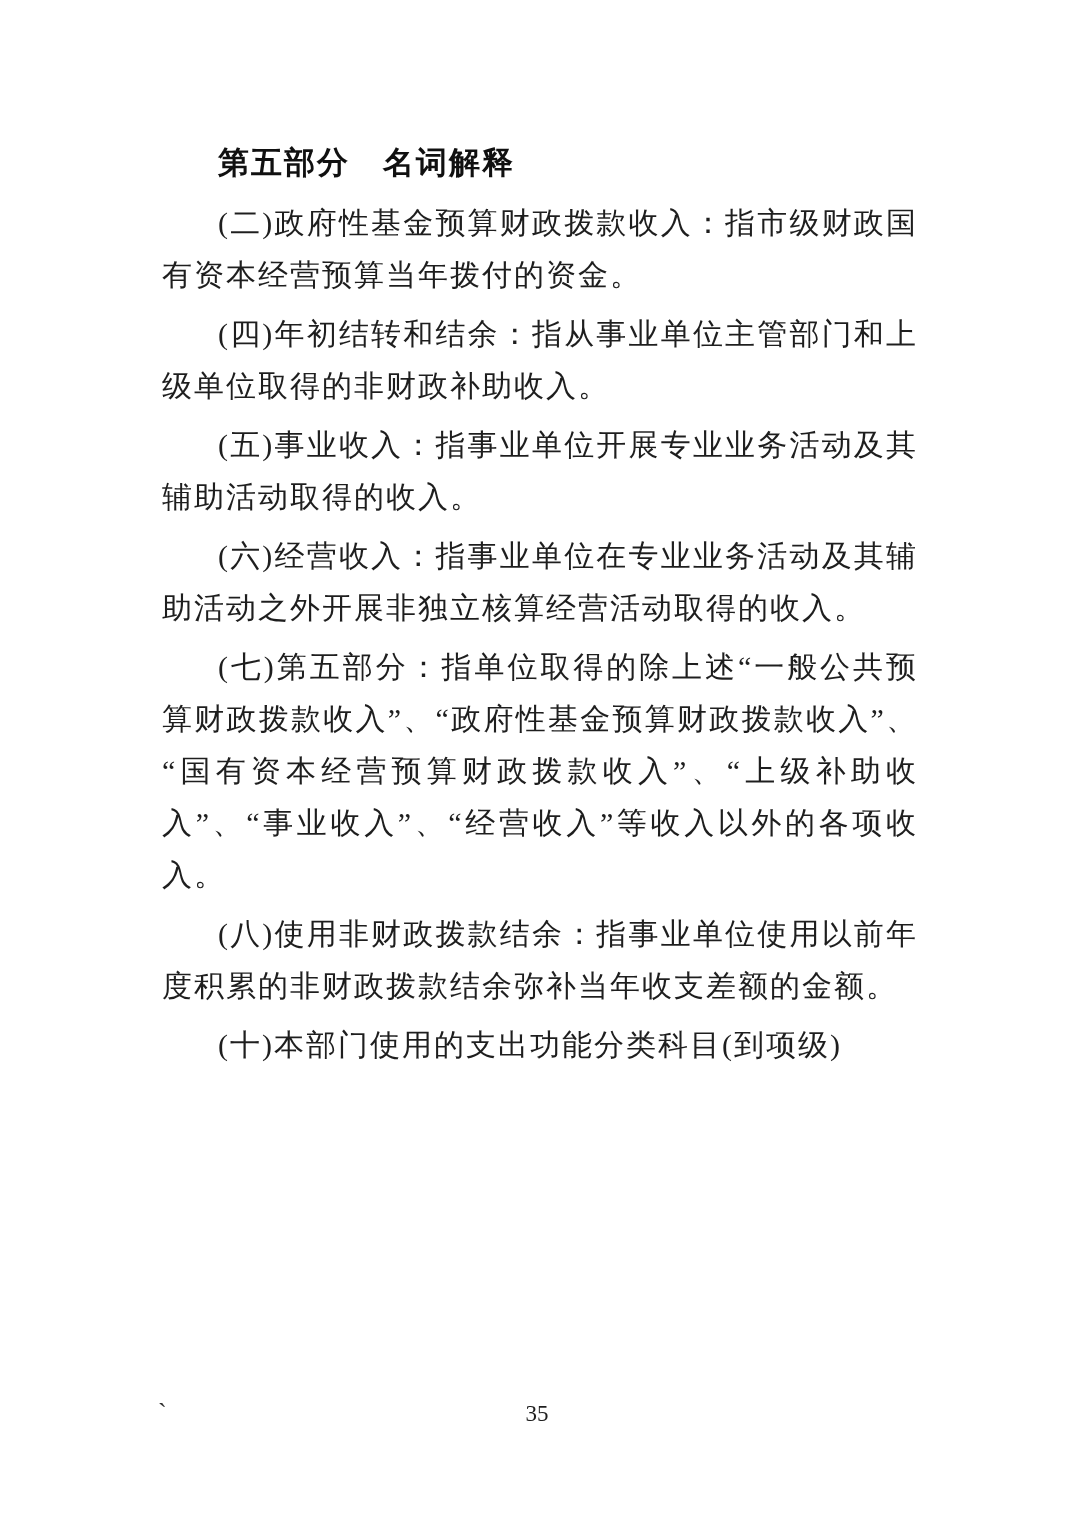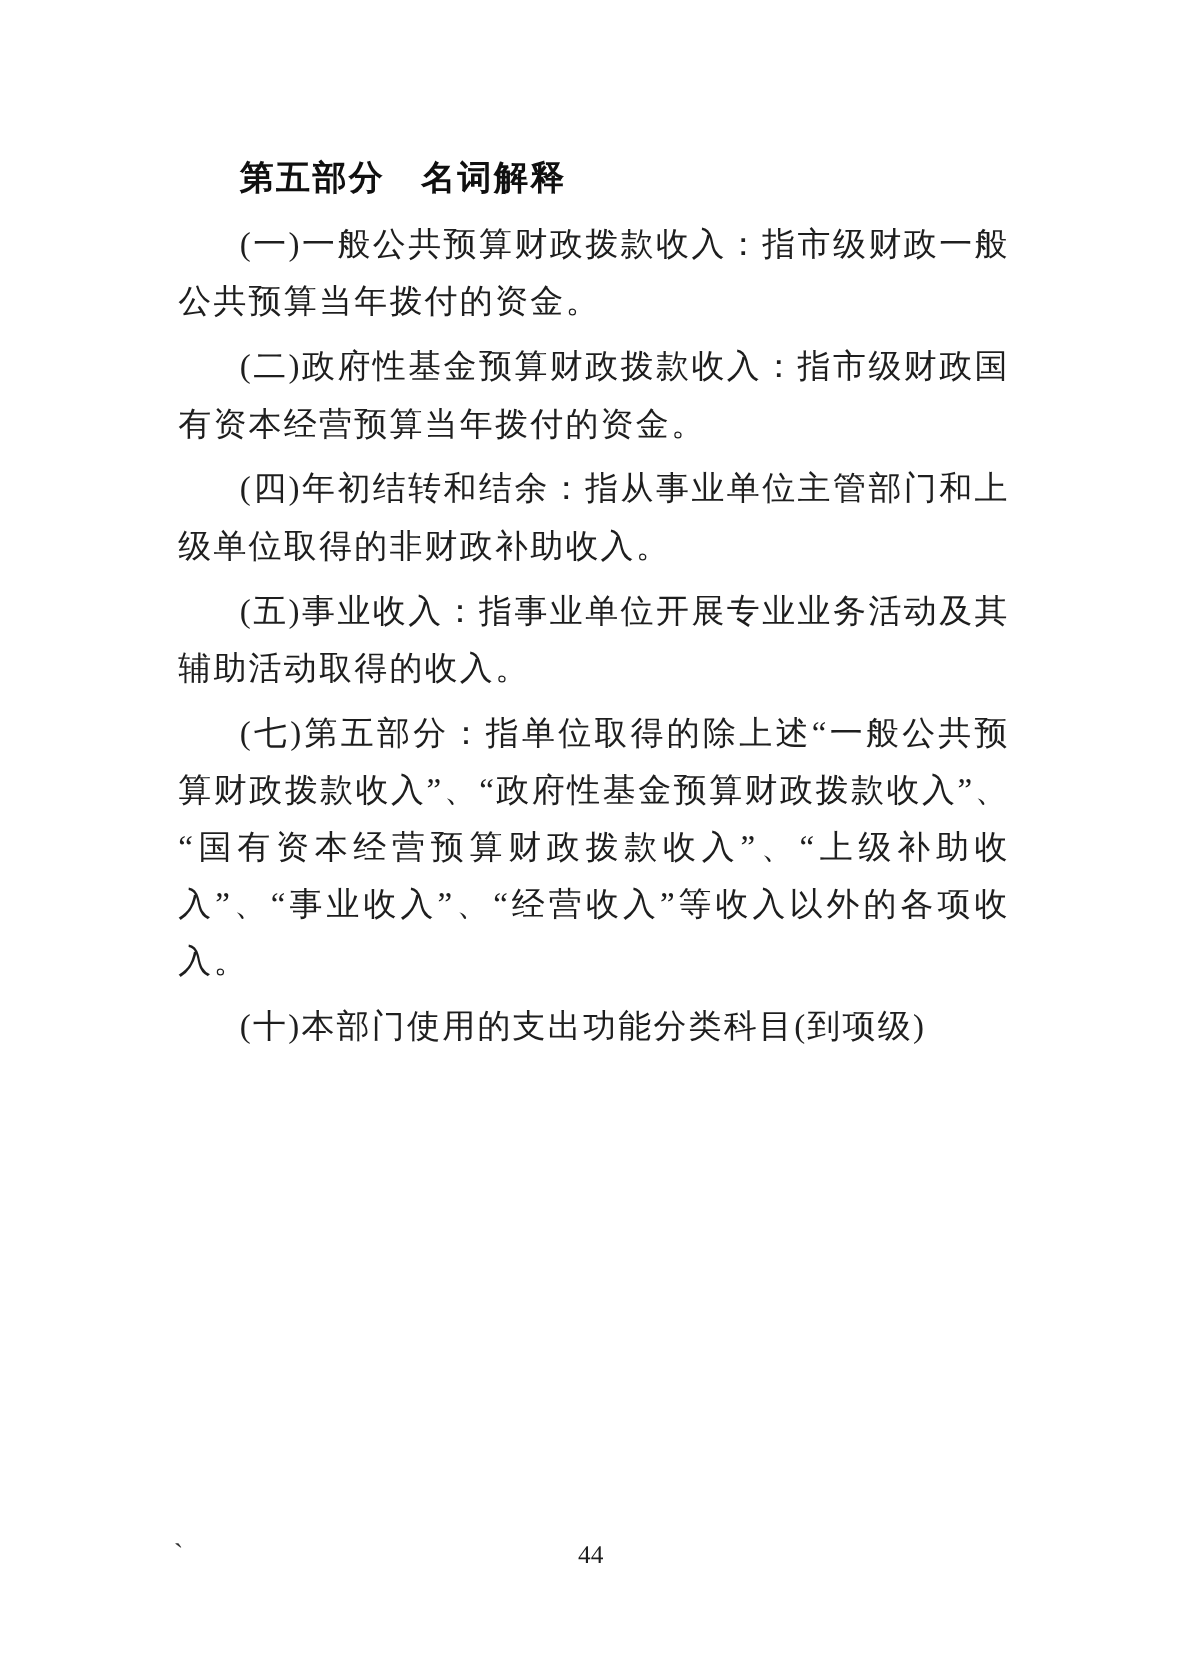--- a/index.html
+++ b/index.html
@@ -61,24 +61,25 @@
     font-family: "Liberation Serif", "DejaVu Serif", serif;
   }
 </style>
 </head>
 <body>
 
 <div class="page">
   <div class="content">
     <h1 class="heading">第五部分　名词解释</h1>
 
-    <p class="para">(一)一般公共预算财政拨款收入：指市级财政一般公共预算当年拨付的资金。</p>
     <p class="para">(二)政府性基金预算财政拨款收入：指市级财政国有资本经营预算当年拨付的资金。</p>
     <p class="para">(四)年初结转和结余：指从事业单位主管部门和上级单位取得的非财政补助收入。</p>
     <p class="para">(五)事业收入：指事业单位开展专业业务活动及其辅助活动取得的收入。</p>
+    <p class="para">(六)经营收入：指事业单位在专业业务活动及其辅助活动之外开展非独立核算经营活动取得的收入。</p>
     <p class="para">(七)第五部分：指单位取得的除上述“一般公共预算财政拨款收入”、“政府性基金预算财政拨款收入”、“国有资本经营预算财政拨款收入”、“上级补助收入”、“事业收入”、“经营收入”等收入以外的各项收入。</p>
+    <p class="para">(八)使用非财政拨款结余：指事业单位使用以前年度积累的非财政拨款结余弥补当年收支差额的金额。</p>
     <p class="para">(十)本部门使用的支出功能分类科目(到项级)</p>
   </div>
 
   <span class="footer-mark">`</span>
 
-  <div class="page-number">44</div>
+  <div class="page-number">35</div>
 </div>
 
 </body></html>

